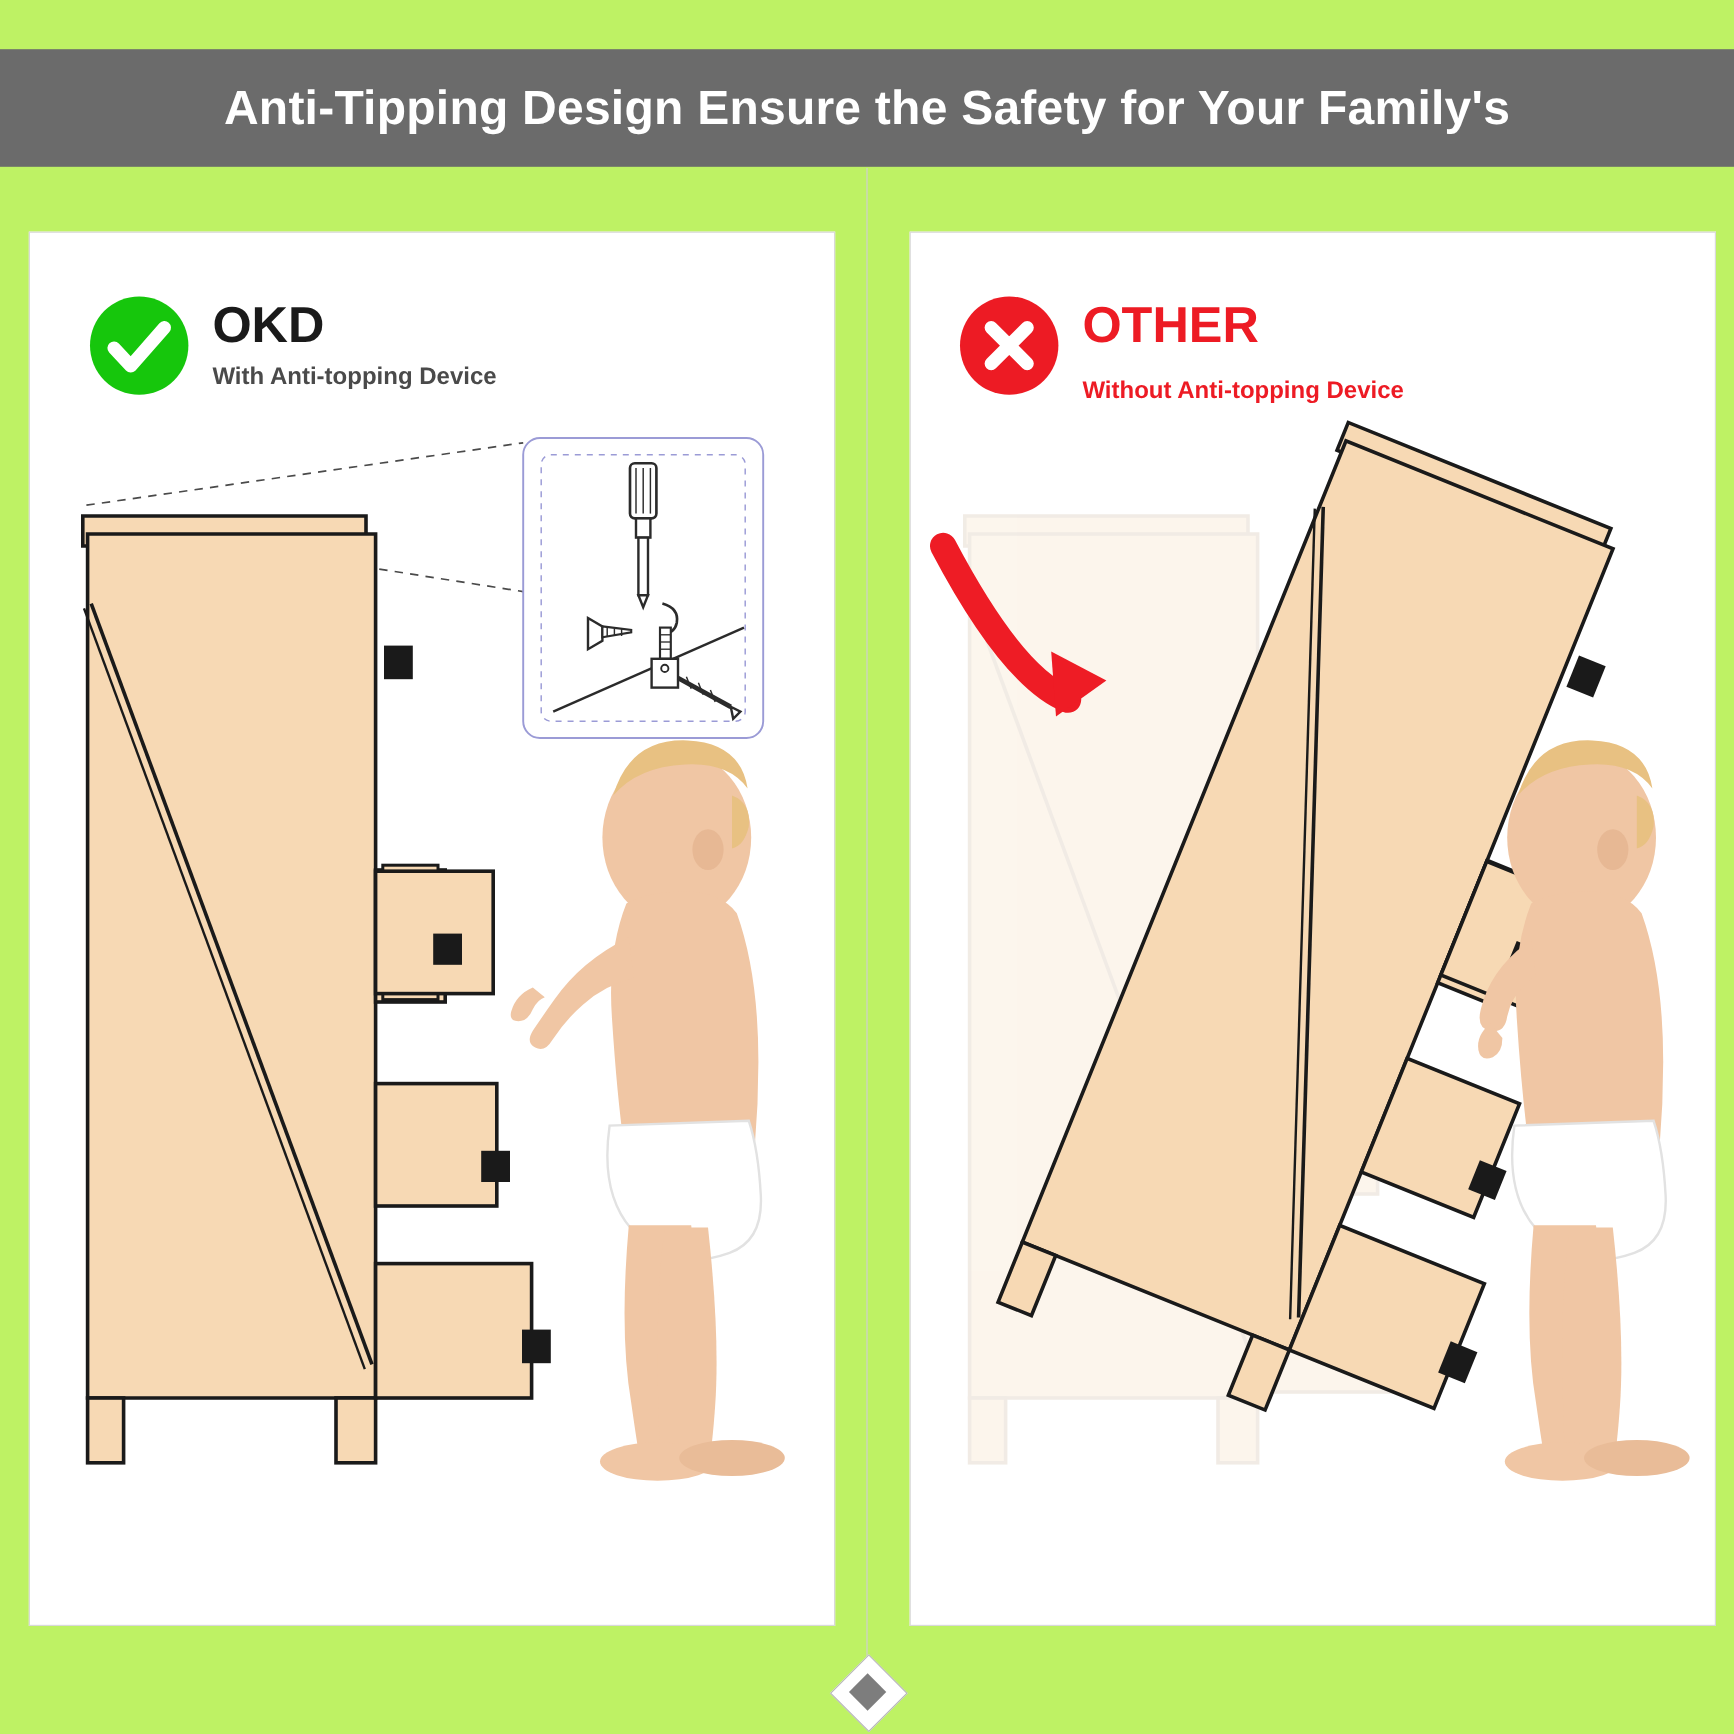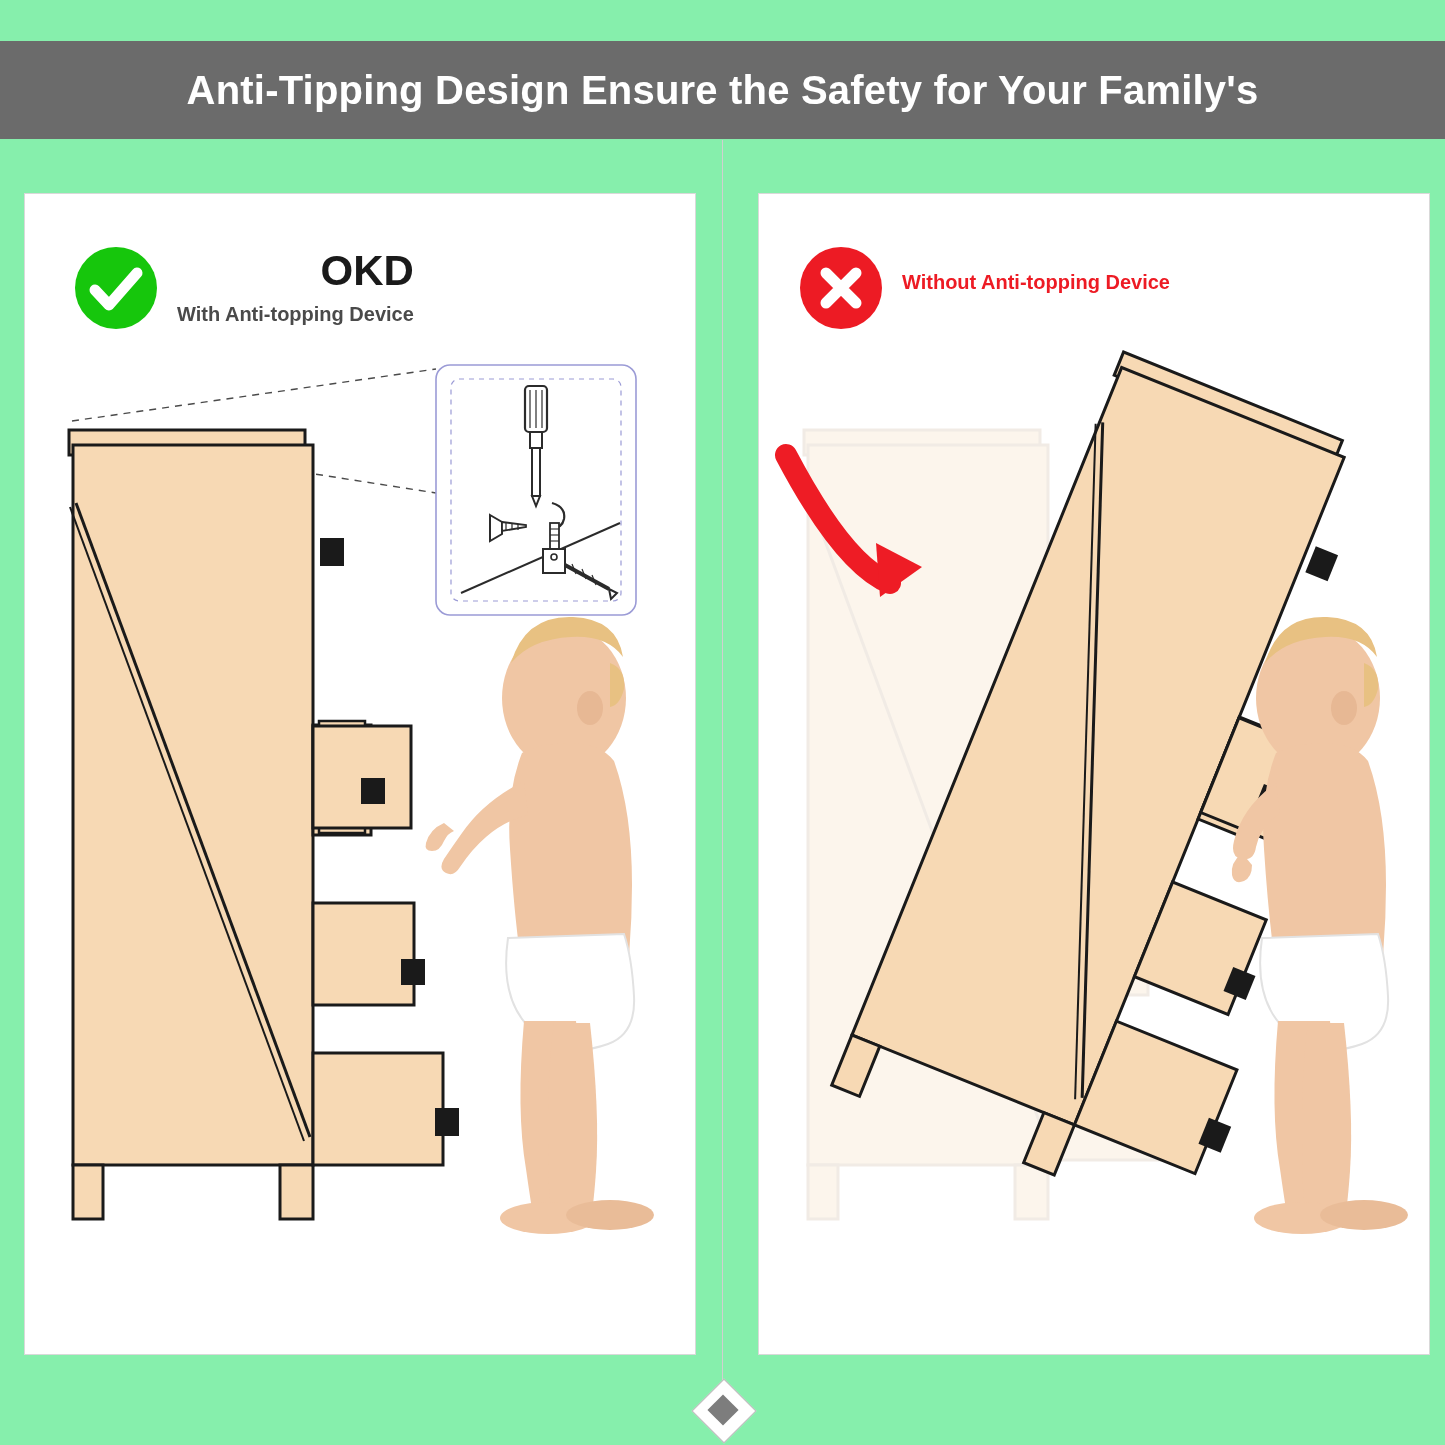--- a/index.html
+++ b/index.html
@@ -10,21 +10,21 @@
   body {
     width: 1445px;
     height: 1445px;
     font-family: "Liberation Sans", sans-serif;
     position: relative;
     overflow: hidden;
   }
   .page {
     position: absolute;
     inset: 0;
-    background: #86efac;
+    background: #bef264;
   }
   
   .header-band {
     position: absolute;
     left: 0;
     top: 41px;
     width: 1445px;
     height: 98px;
     background: #6b6b6b;
     display: flex;
@@ -100,21 +100,20 @@
     flex: 0 0 auto;
     position: relative;
   }
   .mark.ok { background: #16c60c; }
   .mark.no { background: #ed1b24; }
   .mark svg { position: absolute; left: 0; top: 0; }
 
   .badge-text {
     margin-left: 20px;
     padding-top: 2px;
-    text-align: right;
   }
   .badge-title {
     font-size: 42px;
     font-weight: bold;
     line-height: 1.05;
   }
   .badge-title.dark { color: #1a1a1a; }
   .badge-title.red { color: #ed1b24; }
   .badge-sub {
     font-size: 20px;
@@ -325,20 +324,21 @@
     </svg>
   </div>
 
   <div class="badge-row right">
     <div class="mark no">
       <svg width="82" height="82" viewBox="0 0 82 82">
         <path d="M26 26 L56 56 M56 26 L26 56" fill="none" stroke="#ffffff" stroke-width="11" stroke-linecap="round"></path>
       </svg>
     </div>
     <div class="badge-text">
+      <div class="badge-title red">OTHER</div>
       <div class="badge-sub red">Without Anti-topping Device</div>
     </div>
   </div>
 
   <div class="diamond-wrap">
     <div class="diamond-outer"></div>
     <div class="diamond-inner"></div>
   </div>
 
 </div>

